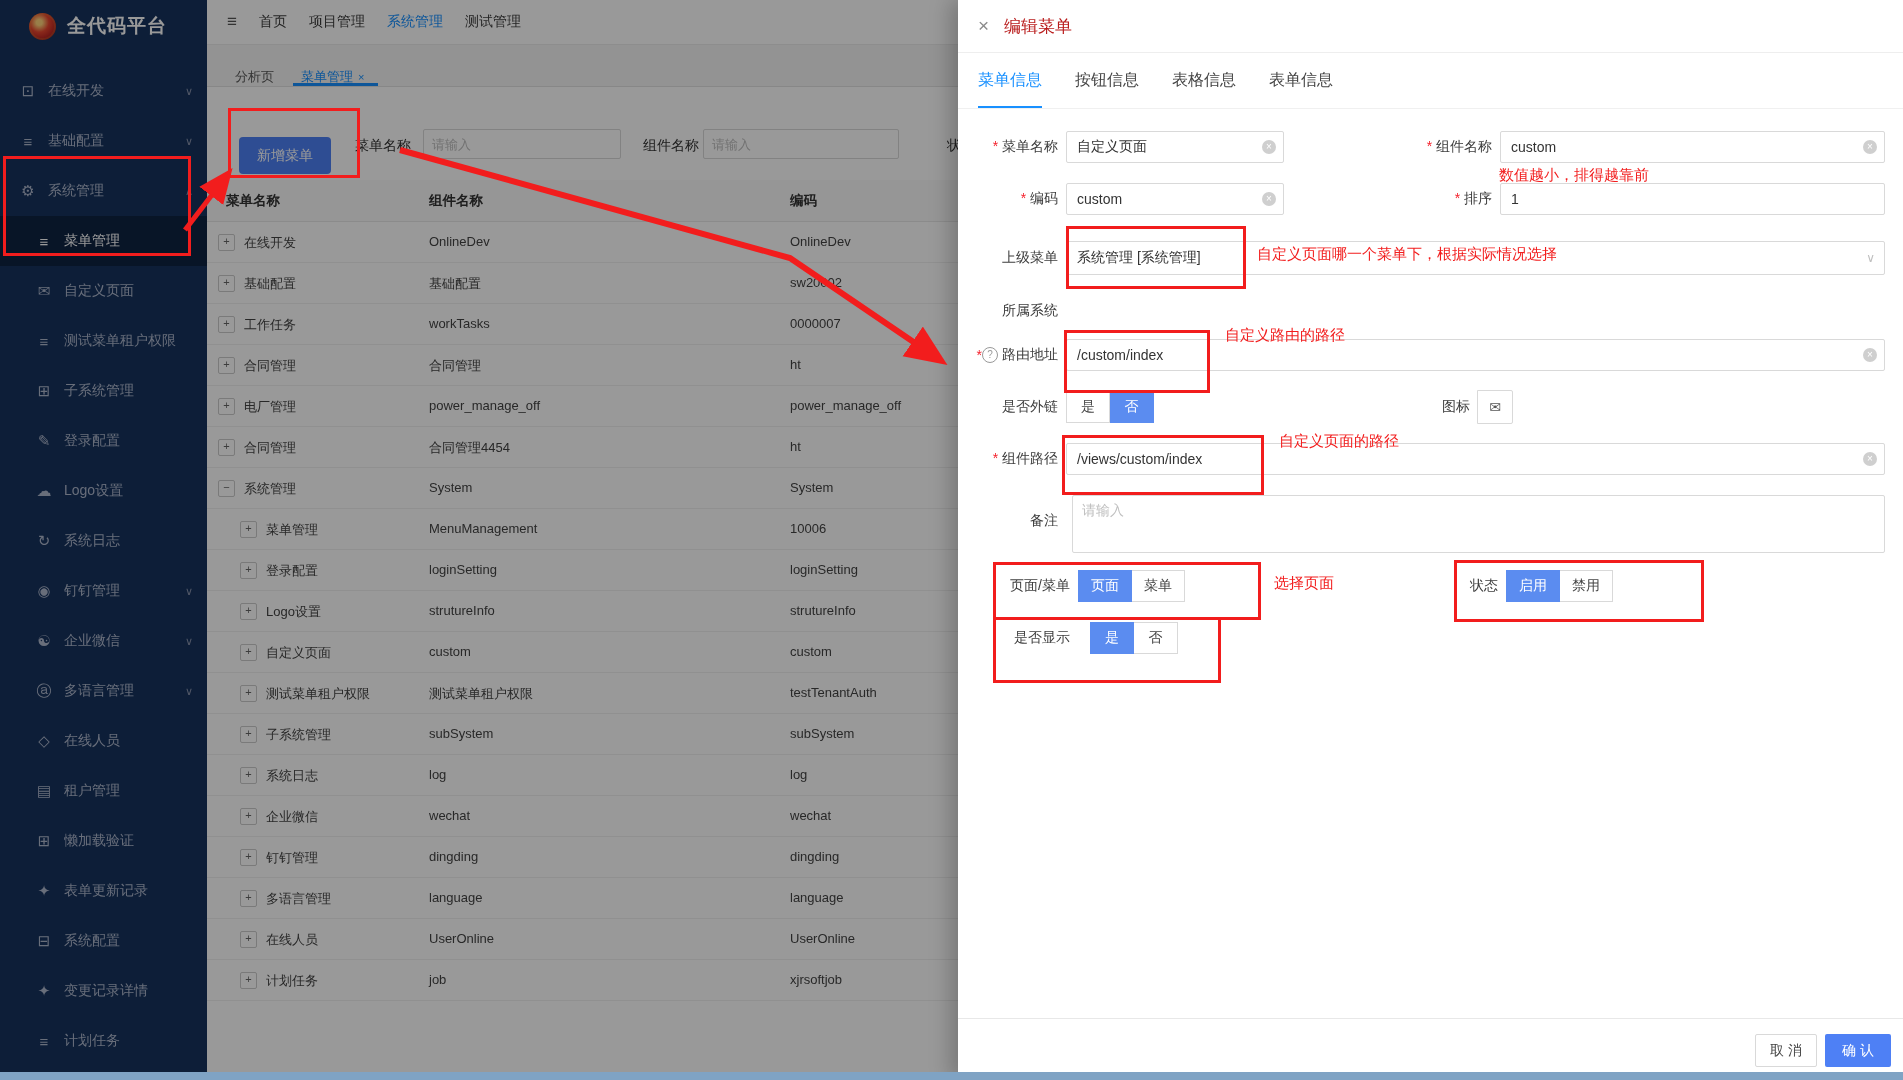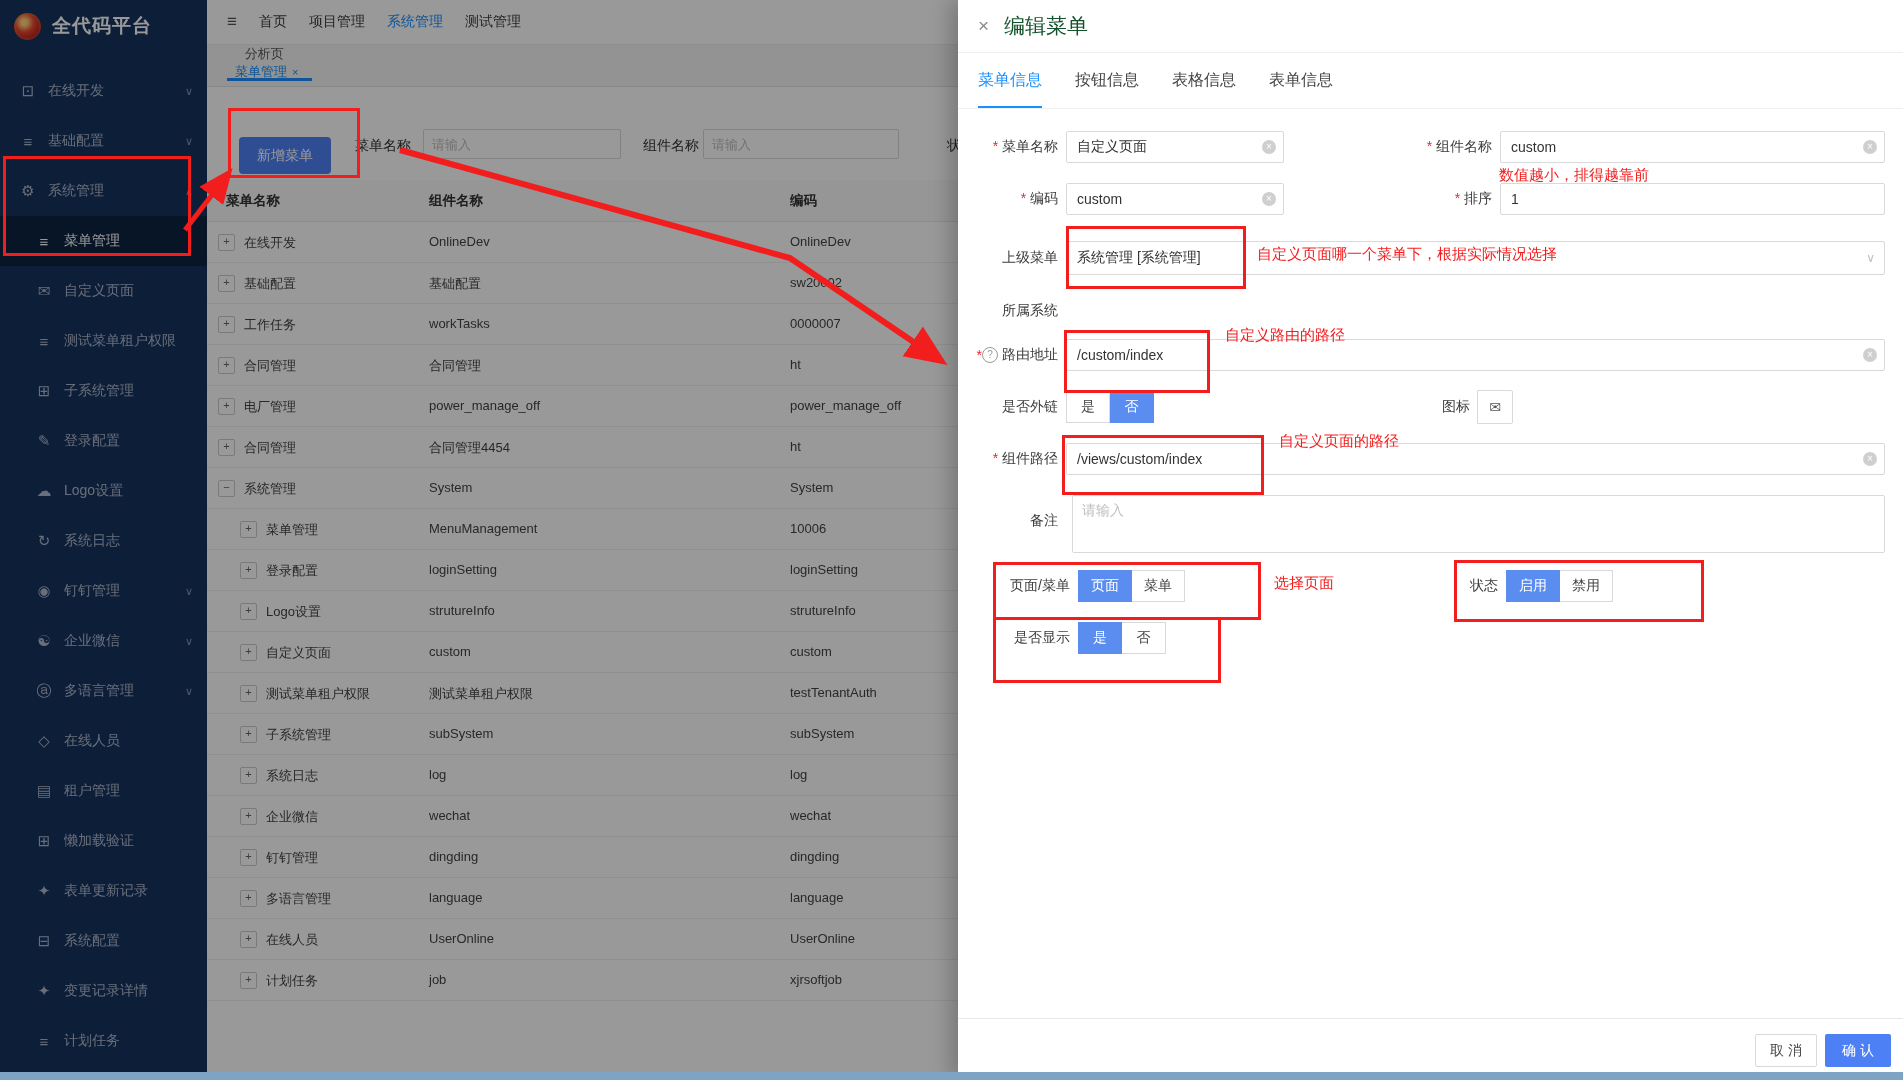--- a/index.html
+++ b/index.html
@@ -1,20 +1,20 @@
 <!DOCTYPE html>
 <html><head>
 <meta charset="utf-8">
 <style>
   html,body{margin:0;padding:0;background:#e8e8e8;}
   .stage{position:relative;width:1903px;height:1080px;background:#fff;overflow:hidden;
          font-family:"Liberation Sans","DejaVu Sans",sans-serif;}
   
   .sidebar{position:absolute;left:0;top:0;width:207px;height:1080px;background:#16335e;z-index:10;}
-  .logo{display:flex;align-items:center;height:52px;padding-left:14px;}
+  .logo{display:flex;align-items:center;height:52px;padding-left:29px;}
   .logo-mark{width:27px;height:27px;border-radius:50%;
     background:radial-gradient(circle at 38% 35%,#ffd27a 12%,#e8452e 40%,#b11f1f 72%,#7a1010 100%);
     box-shadow:inset 0 0 0 2px #d8b13a33;}
   .logo-text{color:#fff;font-size:19px;font-weight:bold;margin-left:11px;letter-spacing:1px;}
   .s-list{list-style:none;margin:0;padding:14px 0 0 0;}
   .s-item{height:50px;display:flex;align-items:center;color:#aeb7cc;font-size:14px;
           padding:0 14px 0 34px;cursor:pointer;}
   .s-item.group{padding-left:18px;}
   .s-item.active{background:#0e2342;color:#fff;}
   .s-ico{width:20px;margin-right:10px;font-size:15px;text-align:center;flex:0 0 20px;}
@@ -48,21 +48,21 @@
   .expander{position:absolute;left:11px;top:12px;width:15px;height:15px;border:1px solid #ccc;border-radius:2px;
             font-size:11px;line-height:13px;text-align:center;color:#666;background:#fff;cursor:pointer;}
   .t-row .c-name{left:37px;}
   .t-row.child .expander{left:33px;}
   .t-row.child .c-name{left:59px;}
   
   .drawer{position:absolute;left:958px;top:0;width:945px;height:1080px;background:#fff;z-index:20;
           box-shadow:-8px 0 20px rgba(0,0,0,.22);}
   .d-head{height:52px;border-bottom:1px solid #eee;display:flex;align-items:center;padding-left:20px;}
   .d-close{font-size:19px;color:#8c8c8c;margin-right:15px;cursor:pointer;}
-  .d-title{font-size:21px;color:#14532d;}
+  .d-title{font-size:17px;color:#b91c1c;}
   .d-tabs{position:absolute;left:0;top:52px;right:0;height:56px;border-bottom:1px solid #f0f0f0;
           display:flex;align-items:stretch;padding-left:20px;}
   .d-tab{margin-right:33px;font-size:16px;color:#444;position:relative;display:flex;align-items:center;cursor:pointer;}
   .d-tab.active{color:#1890ff;}
   .d-tab.active::after{content:"";position:absolute;left:0;right:0;bottom:0;height:2px;background:#1890ff;}
   .fr{position:absolute;left:0;right:18px;height:32px;display:flex;align-items:center;}
   .flabel{width:108px;flex:0 0 108px;text-align:right;font-size:14px;color:#3c3c3c;
           padding-right:8px;box-sizing:border-box;white-space:nowrap;}
   .flabel.req::before{content:"* ";color:#f5222d;}
   .flabel2{margin-left:108px;}
@@ -221,21 +221,21 @@
       <span class="collapse">≡</span>
       <span style="display:flex;align-items:center;">
 
       <span class="nav-item">首页</span>
           <span class="nav-item">项目管理</span>
           <span class="nav-item active">系统管理</span>
           <span class="nav-item">测试管理</span>
         </span>
     </div>
     <div class="tabbar">
-      <span style="display:flex;align-items:center;flex-direction:column;">
+      <span style="display:flex;align-items:flex-end;">
 
       <span class="ptab">
             <span>分析页</span>
             <span class="ptab-close"></span>
           </span>
           <span class="ptab active">
             <span>菜单管理</span>
             <span class="ptab-close">×</span>
           </span>
         </span>
@@ -464,21 +464,21 @@
         <span class="opt on">页面</span>
         <span class="opt">菜单</span>
       </span>
       <span class="flabel" style="margin-left:237px;width:84px;flex:0 0 84px;">状态</span>
       <span class="tg">
         <span class="opt on">启用</span>
         <span class="opt">禁用</span>
       </span>
     </div>
 
-    <div class="fr" style="top:622px;">
+    <div class="fr" style="top:622px;gap:12px;">
       <span class="flabel" style="width:120px;flex:0 0 120px;">是否显示</span>
       <span class="tg">
         <span class="opt on">是</span>
         <span class="opt">否</span>
       </span>
     </div>
 
     <div class="d-foot">
       <button class="btn-cancel">取 消</button>
       <button class="btn-ok">确 认</button>

